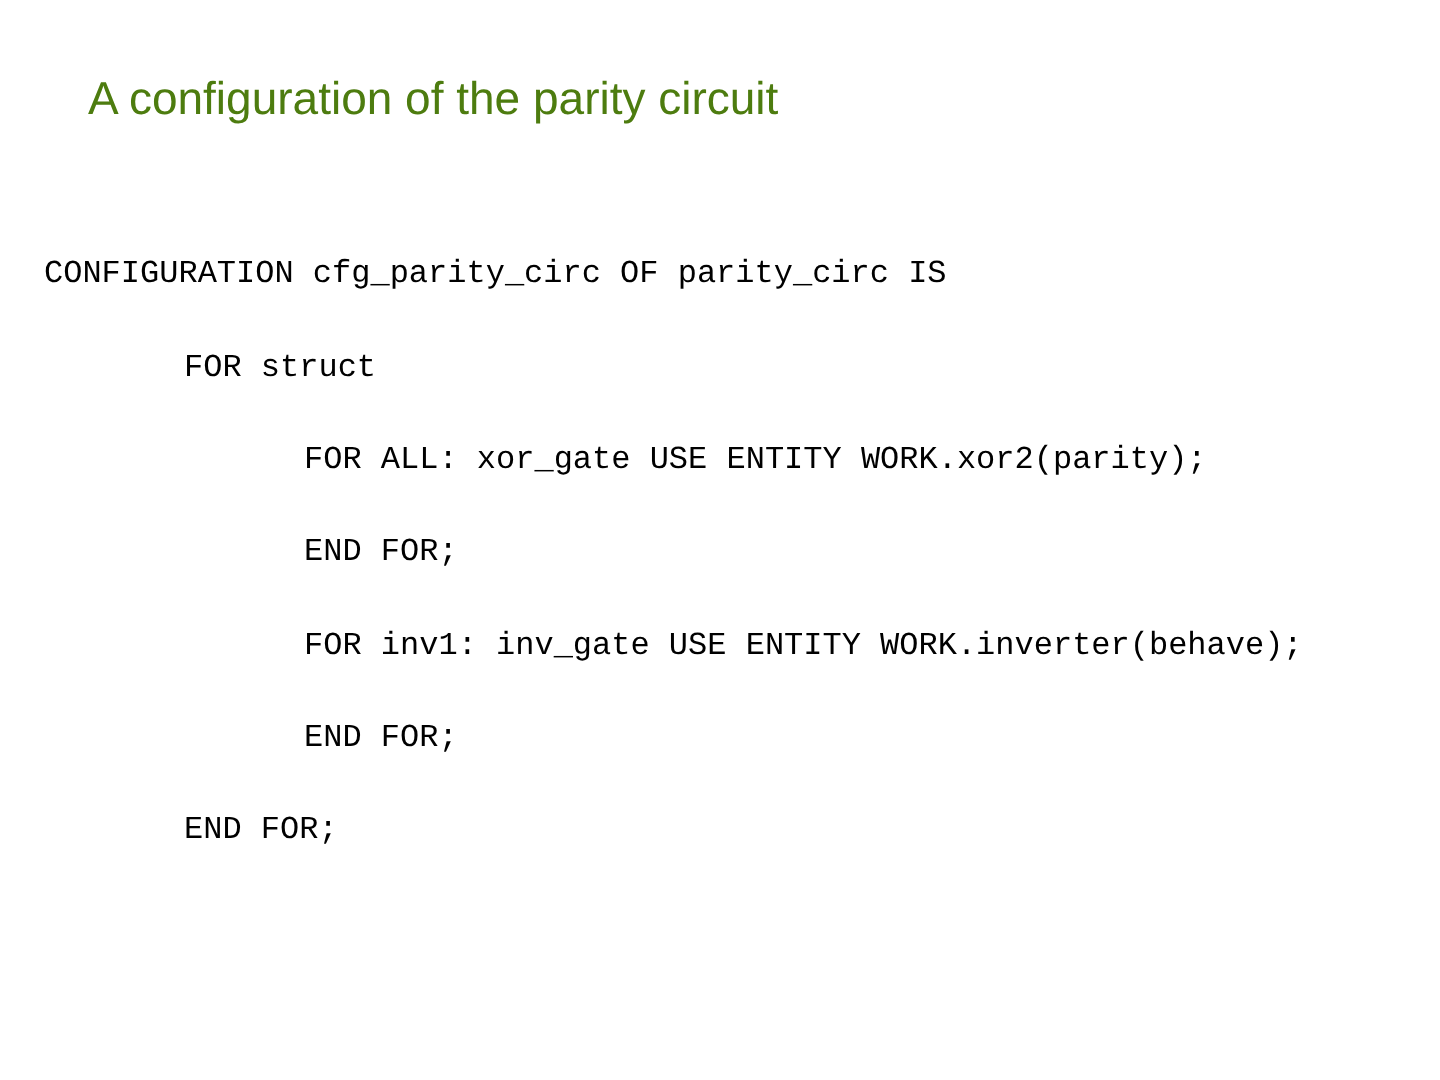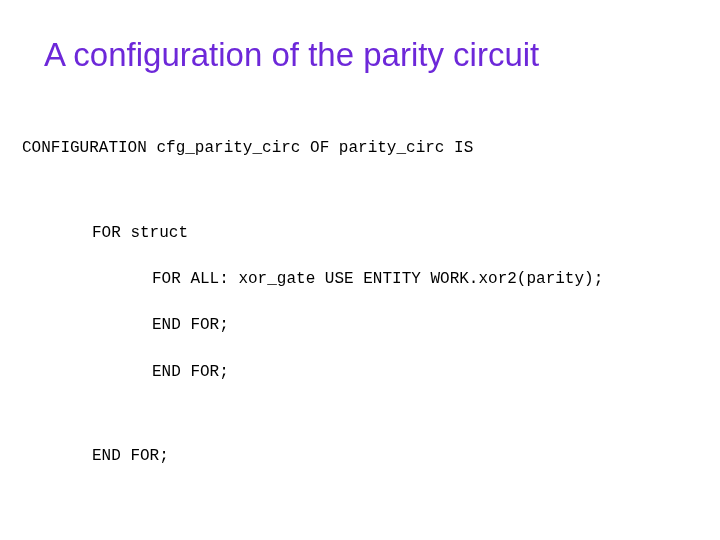--- a/index.html
+++ b/index.html
@@ -4,43 +4,44 @@
 <style>
   * { margin: 0; padding: 0; box-sizing: border-box; }
   body {
     width: 720px;
     height: 540px;
     background: #ffffff;
     font-family: Arial, Helvetica, sans-serif;
     overflow: hidden;
   }
   .title {
-    font-size: 33px;
+    font-size: 23px;
     font-weight: normal;
-    color: #6d28d9;
+    color: #4d7c0f;
     padding: 36px 20px 0 44px;
     letter-spacing: 0px;
   }
   .code-block {
     font-family: "Courier New", Courier, monospace;
     font-size: 16px;
     line-height: 1.45;
     color: #000;
     white-space: pre;
     padding: 40px 0 0 22px;
   }
   .indent1 { padding-left: 0; }
-  .indent2 { padding-left: 70px; margin-top: 38px; }
+  .indent2 { padding-left: 70px; }
   .indent3 { padding-left: 130px; }
 </style>
 </head>
 <body>
 
 <div class="title">A configuration of the parity  circuit</div>
 
 <div class="code-block">
 <div class="indent1">CONFIGURATION cfg_parity_circ OF parity_circ IS</div>
 <div class="indent2">FOR struct</div>
 <div class="indent3">FOR ALL: xor_gate USE ENTITY WORK.xor2(parity);</div>
 <div class="indent3">END FOR;</div>
+<div class="indent3">FOR inv1: inv_gate USE ENTITY WORK.inverter(behave);</div>
 <div class="indent3">END FOR;</div>
 <div class="indent2">END FOR;</div>
 </div>
 
 </body></html>

